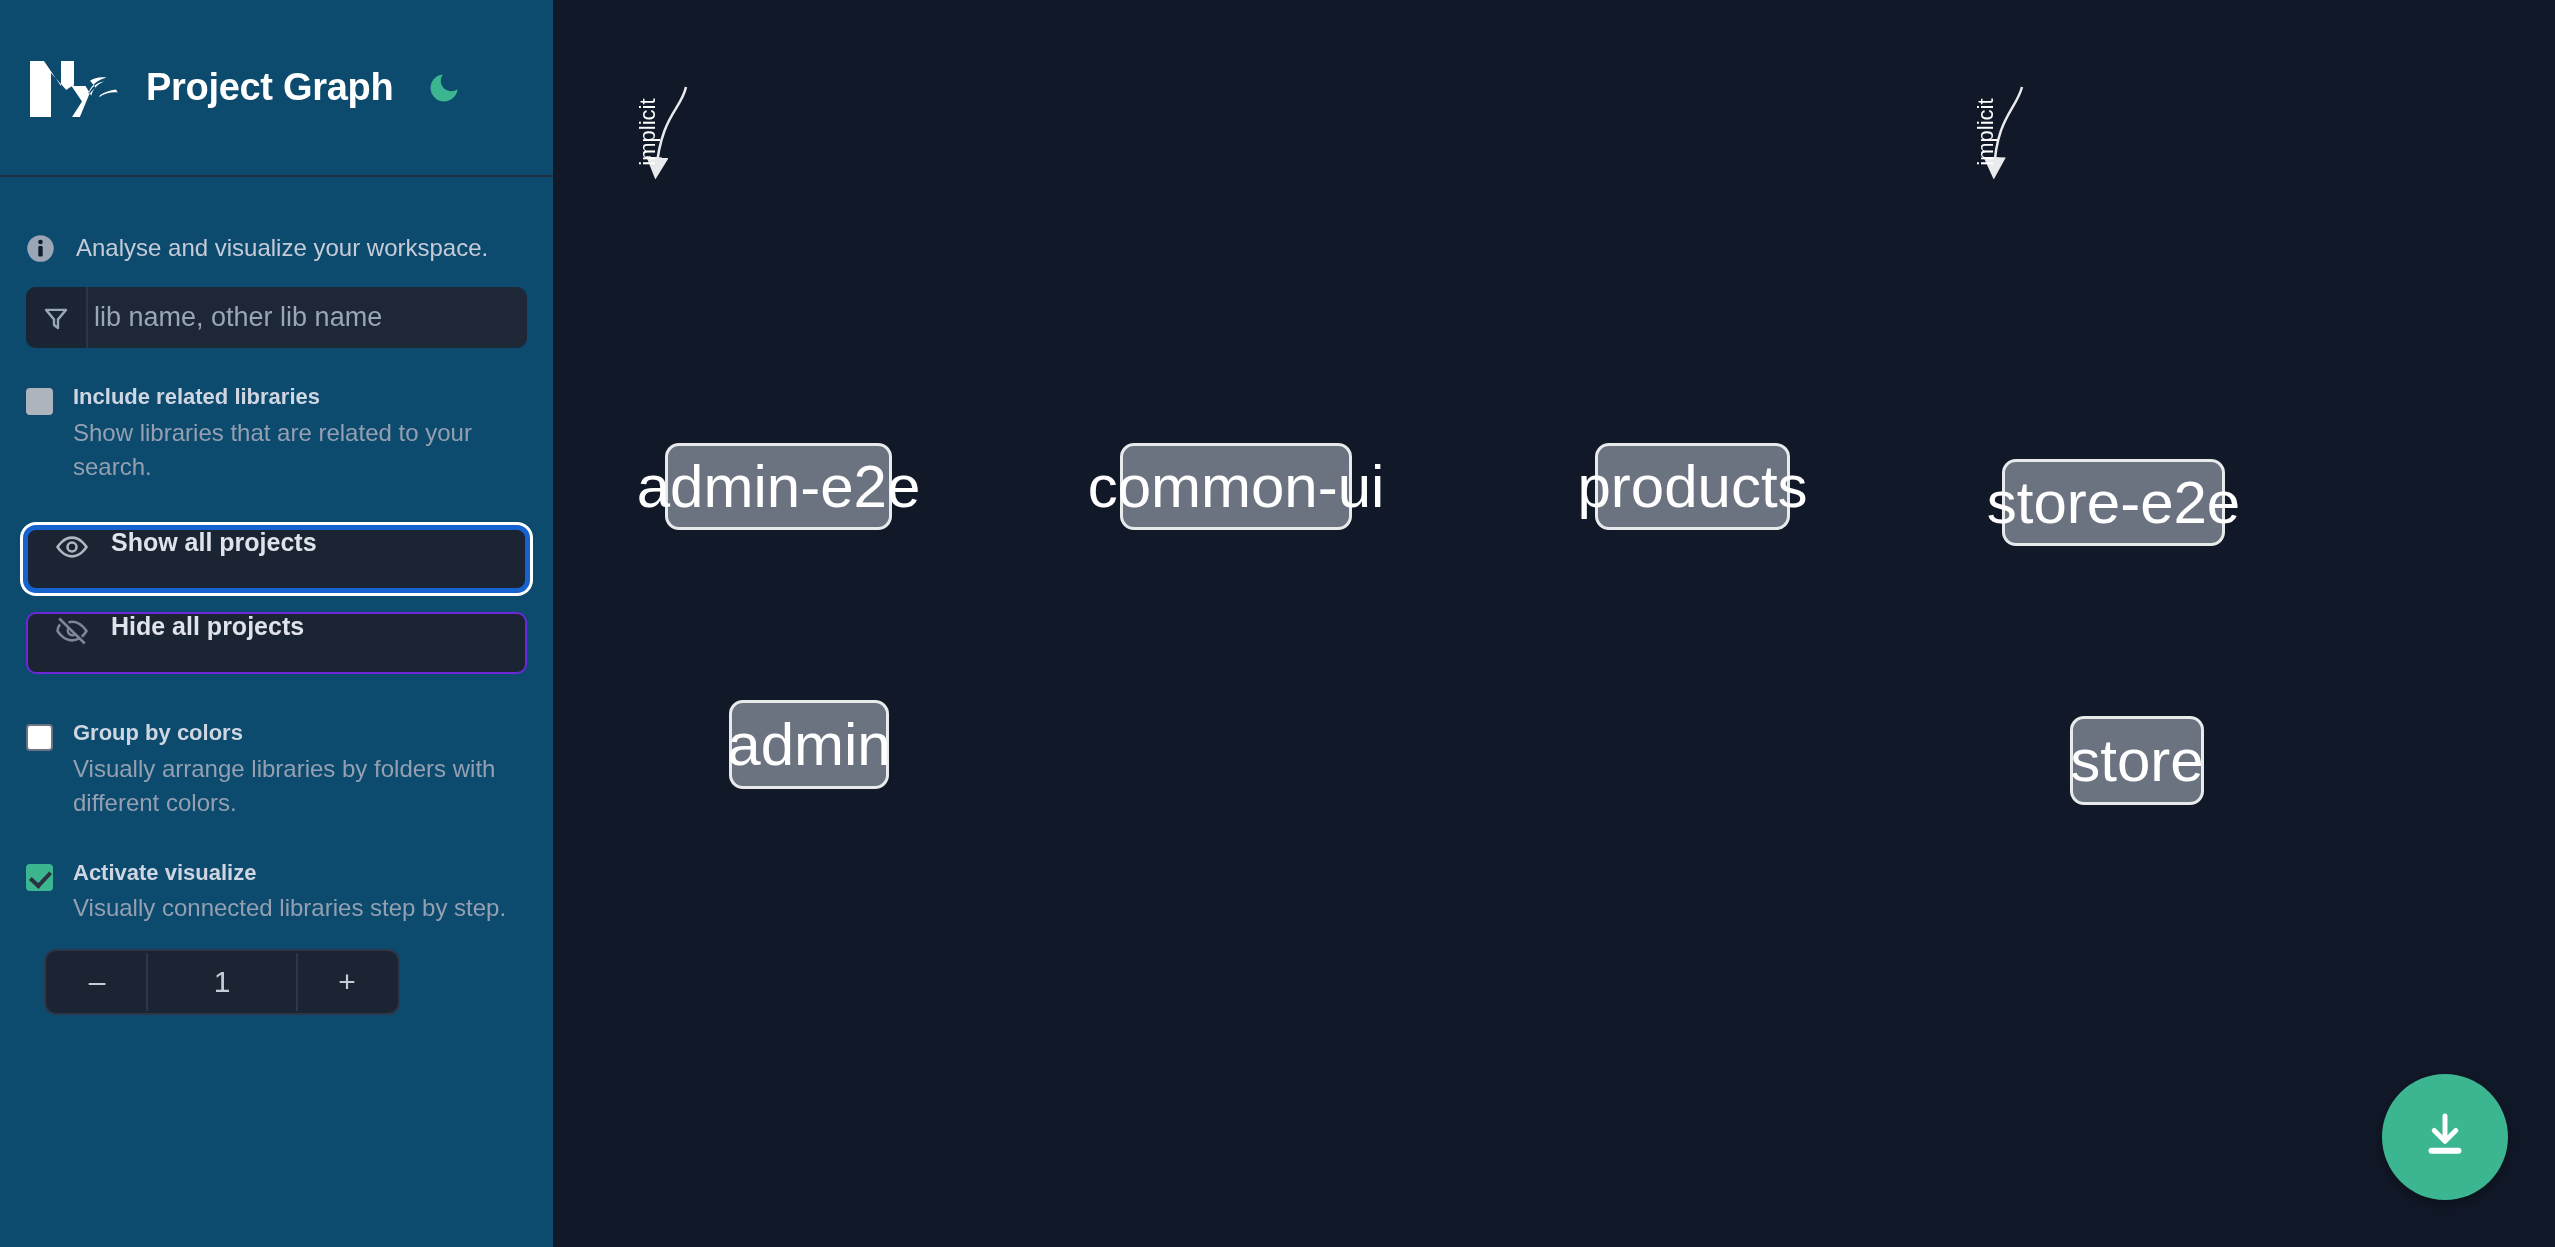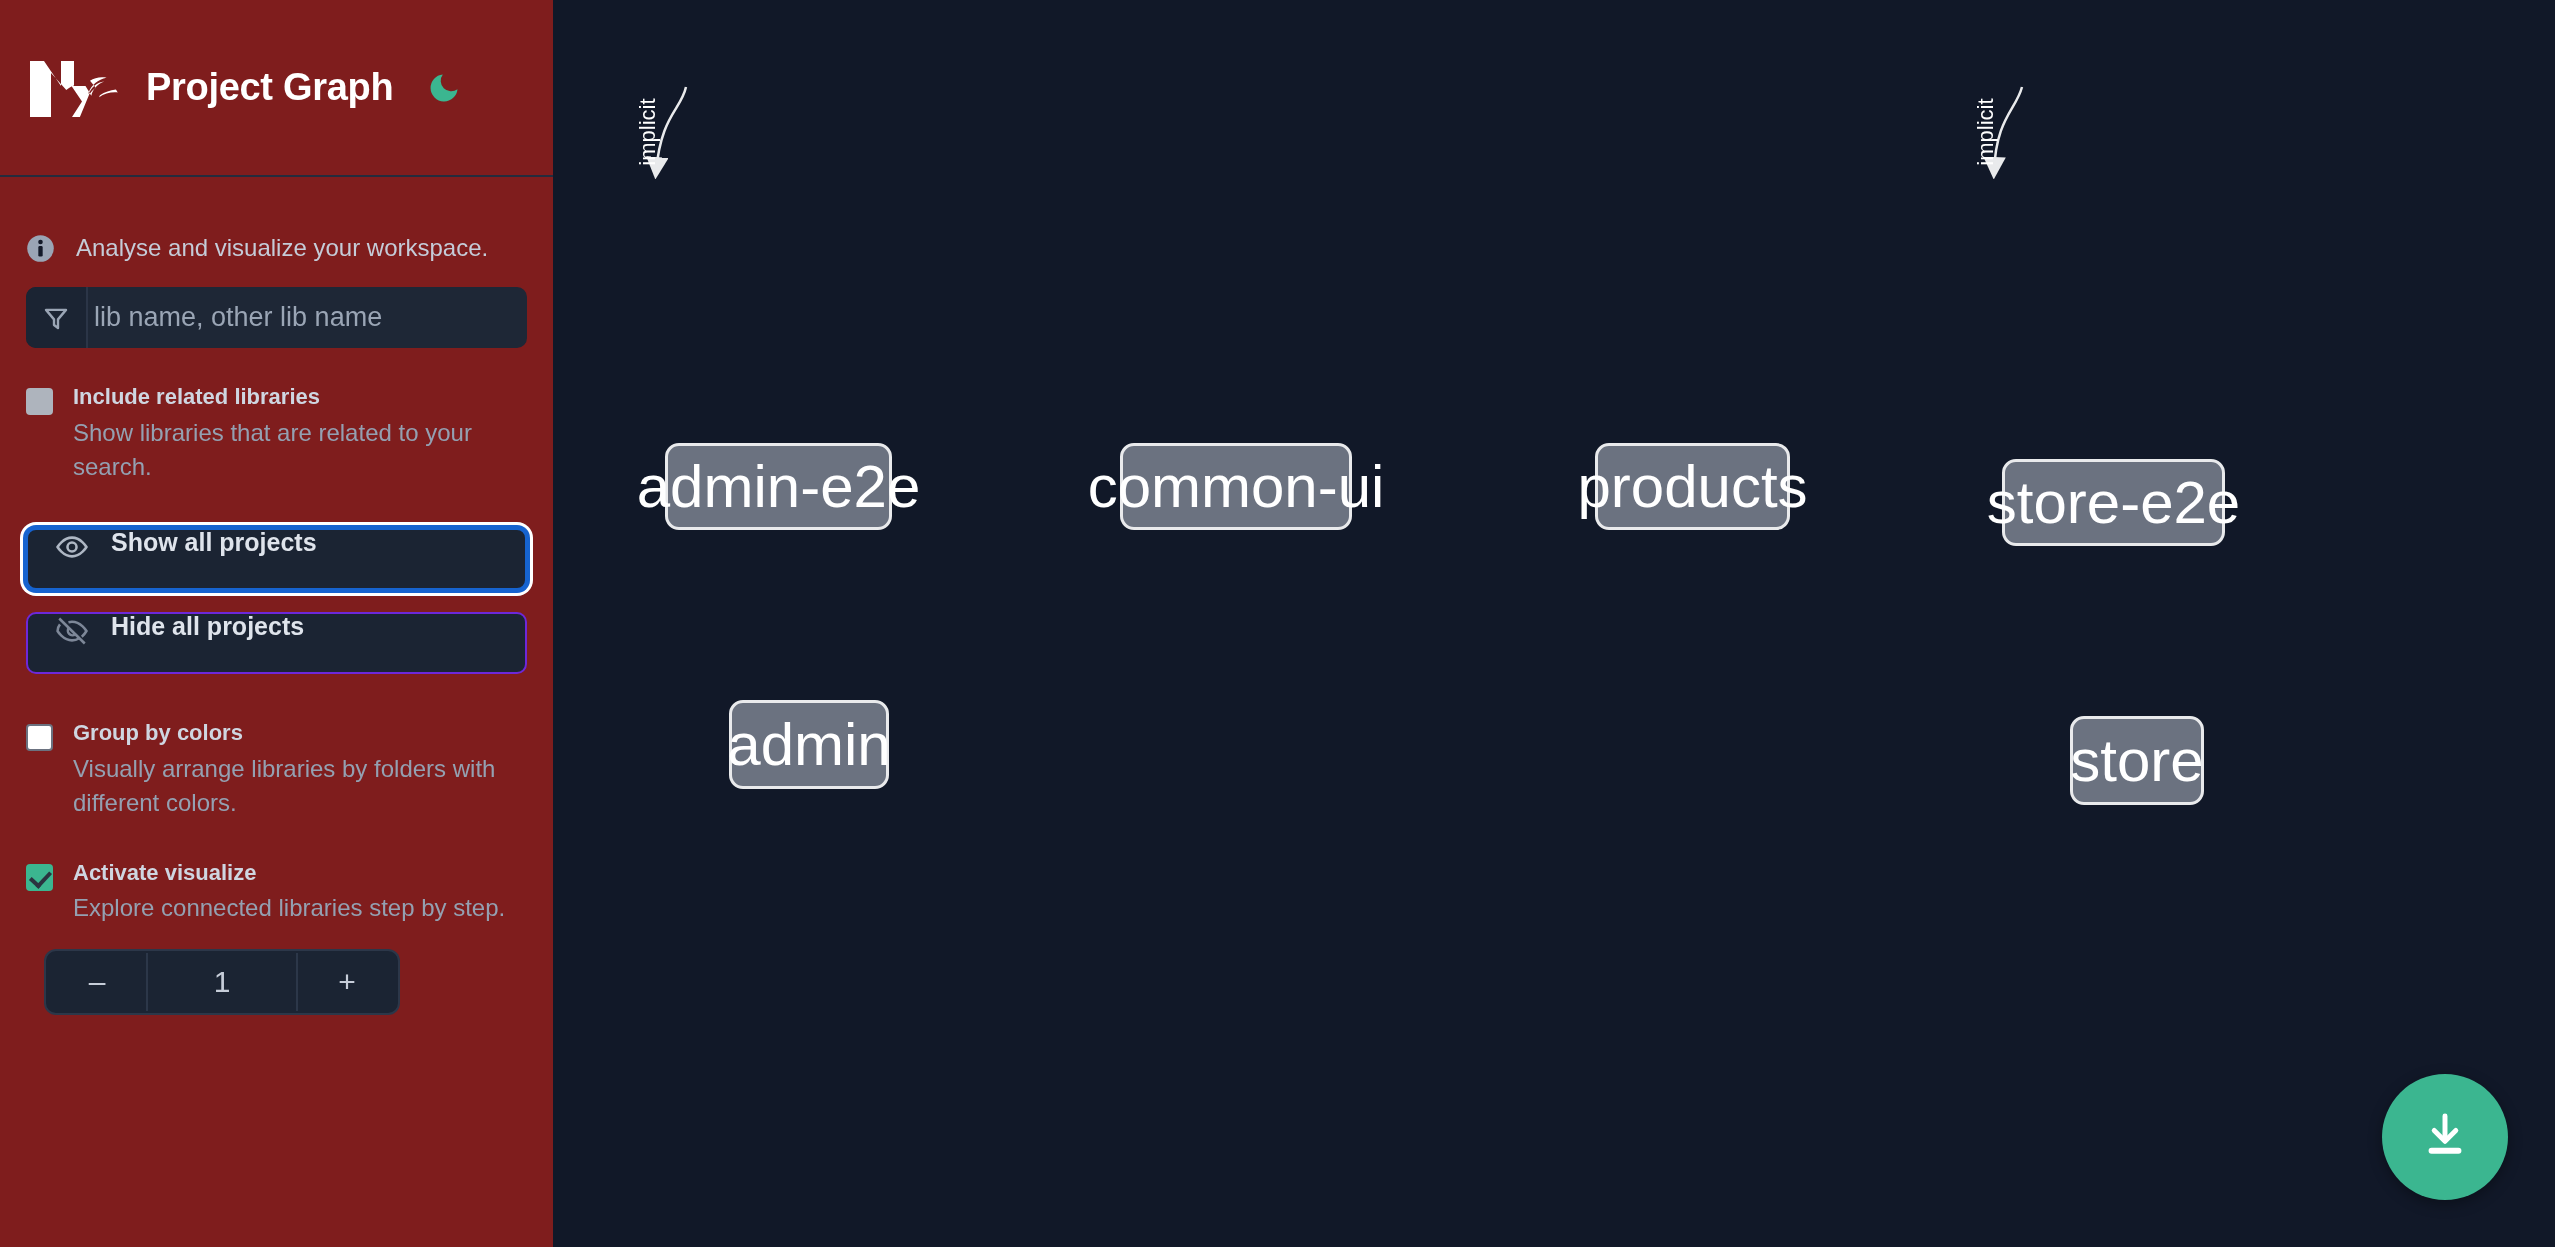--- a/index.html
+++ b/index.html
@@ -8,21 +8,21 @@
     background: #0f1623;
     font-family: "Liberation Sans", sans-serif;
     overflow: hidden;
   }
   #app { position: relative; width: 2555px; height: 1247px; display: flex; }
 
   
   .sidebar {
     position: relative;
     width: 553px; height: 1247px;
-    background: #7f1d1d;
+    background: #0c4a6e;
     flex: 0 0 553px;
   }
   .sb-header {
     height: 177px;
     display: flex; align-items: center;
     padding-left: 26px;
     border-bottom: 2px solid #232c3d;
   }
   .nx-logo { width: 92px; height: 66px; flex: 0 0 92px; }
   .app-title {
@@ -287,21 +287,21 @@
         <span class="chk-text">
           <span class="chk-label">Group by colors</span>
           <span class="chk-desc" style="display:block">Visually arrange libraries by folders with different colors.</span>
         </span>
       </div>
 
       <div class="chk-block" style="margin-top:38px">
         <span class="chk-box green"></span>
         <span class="chk-text">
           <span class="chk-label">Activate visualize</span>
-          <span class="chk-desc" style="display:block">Explore connected libraries step by step.</span>
+          <span class="chk-desc" style="display:block">Visually connected libraries step by step.</span>
         </span>
       </div>
 
       <div class="stepper" style="margin-left:20px">
         <div class="step-minus">–</div>
         <div class="step-val">1</div>
         <div class="step-plus">+</div>
       </div>
 
     </div>

